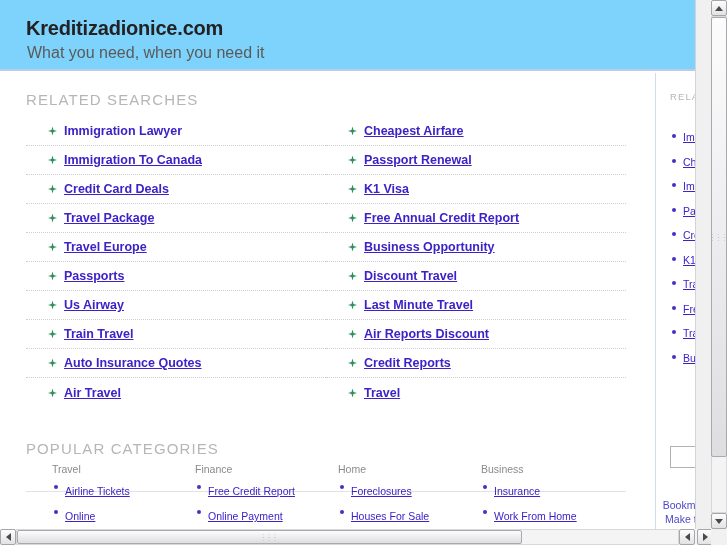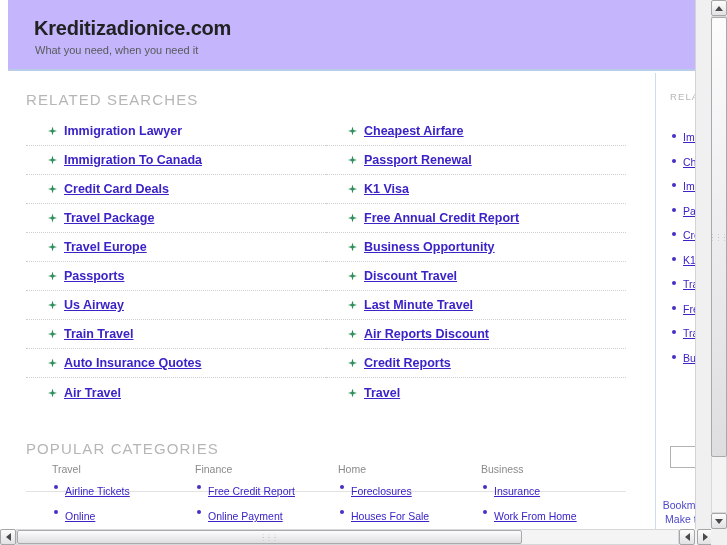--- a/index.html
+++ b/index.html
@@ -36,39 +36,39 @@
     position: absolute;
     left: 0; top: 0;
     width: 711px;
     height: 529px;
     background: #ffffff;
   }
 
   
   .site-header {
     position: absolute;
-    left: 8px; top: 0;
+    left: 0; top: 0;
     width: 711px;
     height: 71px;
-    background: #c4b5fd;
+    background: #7dd3fc;
     border-bottom: 2px solid #b9ccea;
   }
   .site-title {
     position: absolute;
     left: 26px; top: 17px;
     font-size: 20px;
     font-weight: bold;
     color: #222222;
     letter-spacing: -0.2px;
     white-space: nowrap;
   }
   .site-tagline {
     position: absolute;
     left: 27px; top: 44px;
-    font-size: 11px;
+    font-size: 16px;
     color: #5a5a5a;
     white-space: nowrap;
   }
 
   
   .content-area {
     position: absolute;
     left: 0; top: 73px;
     width: 655px;
     height: 456px;

